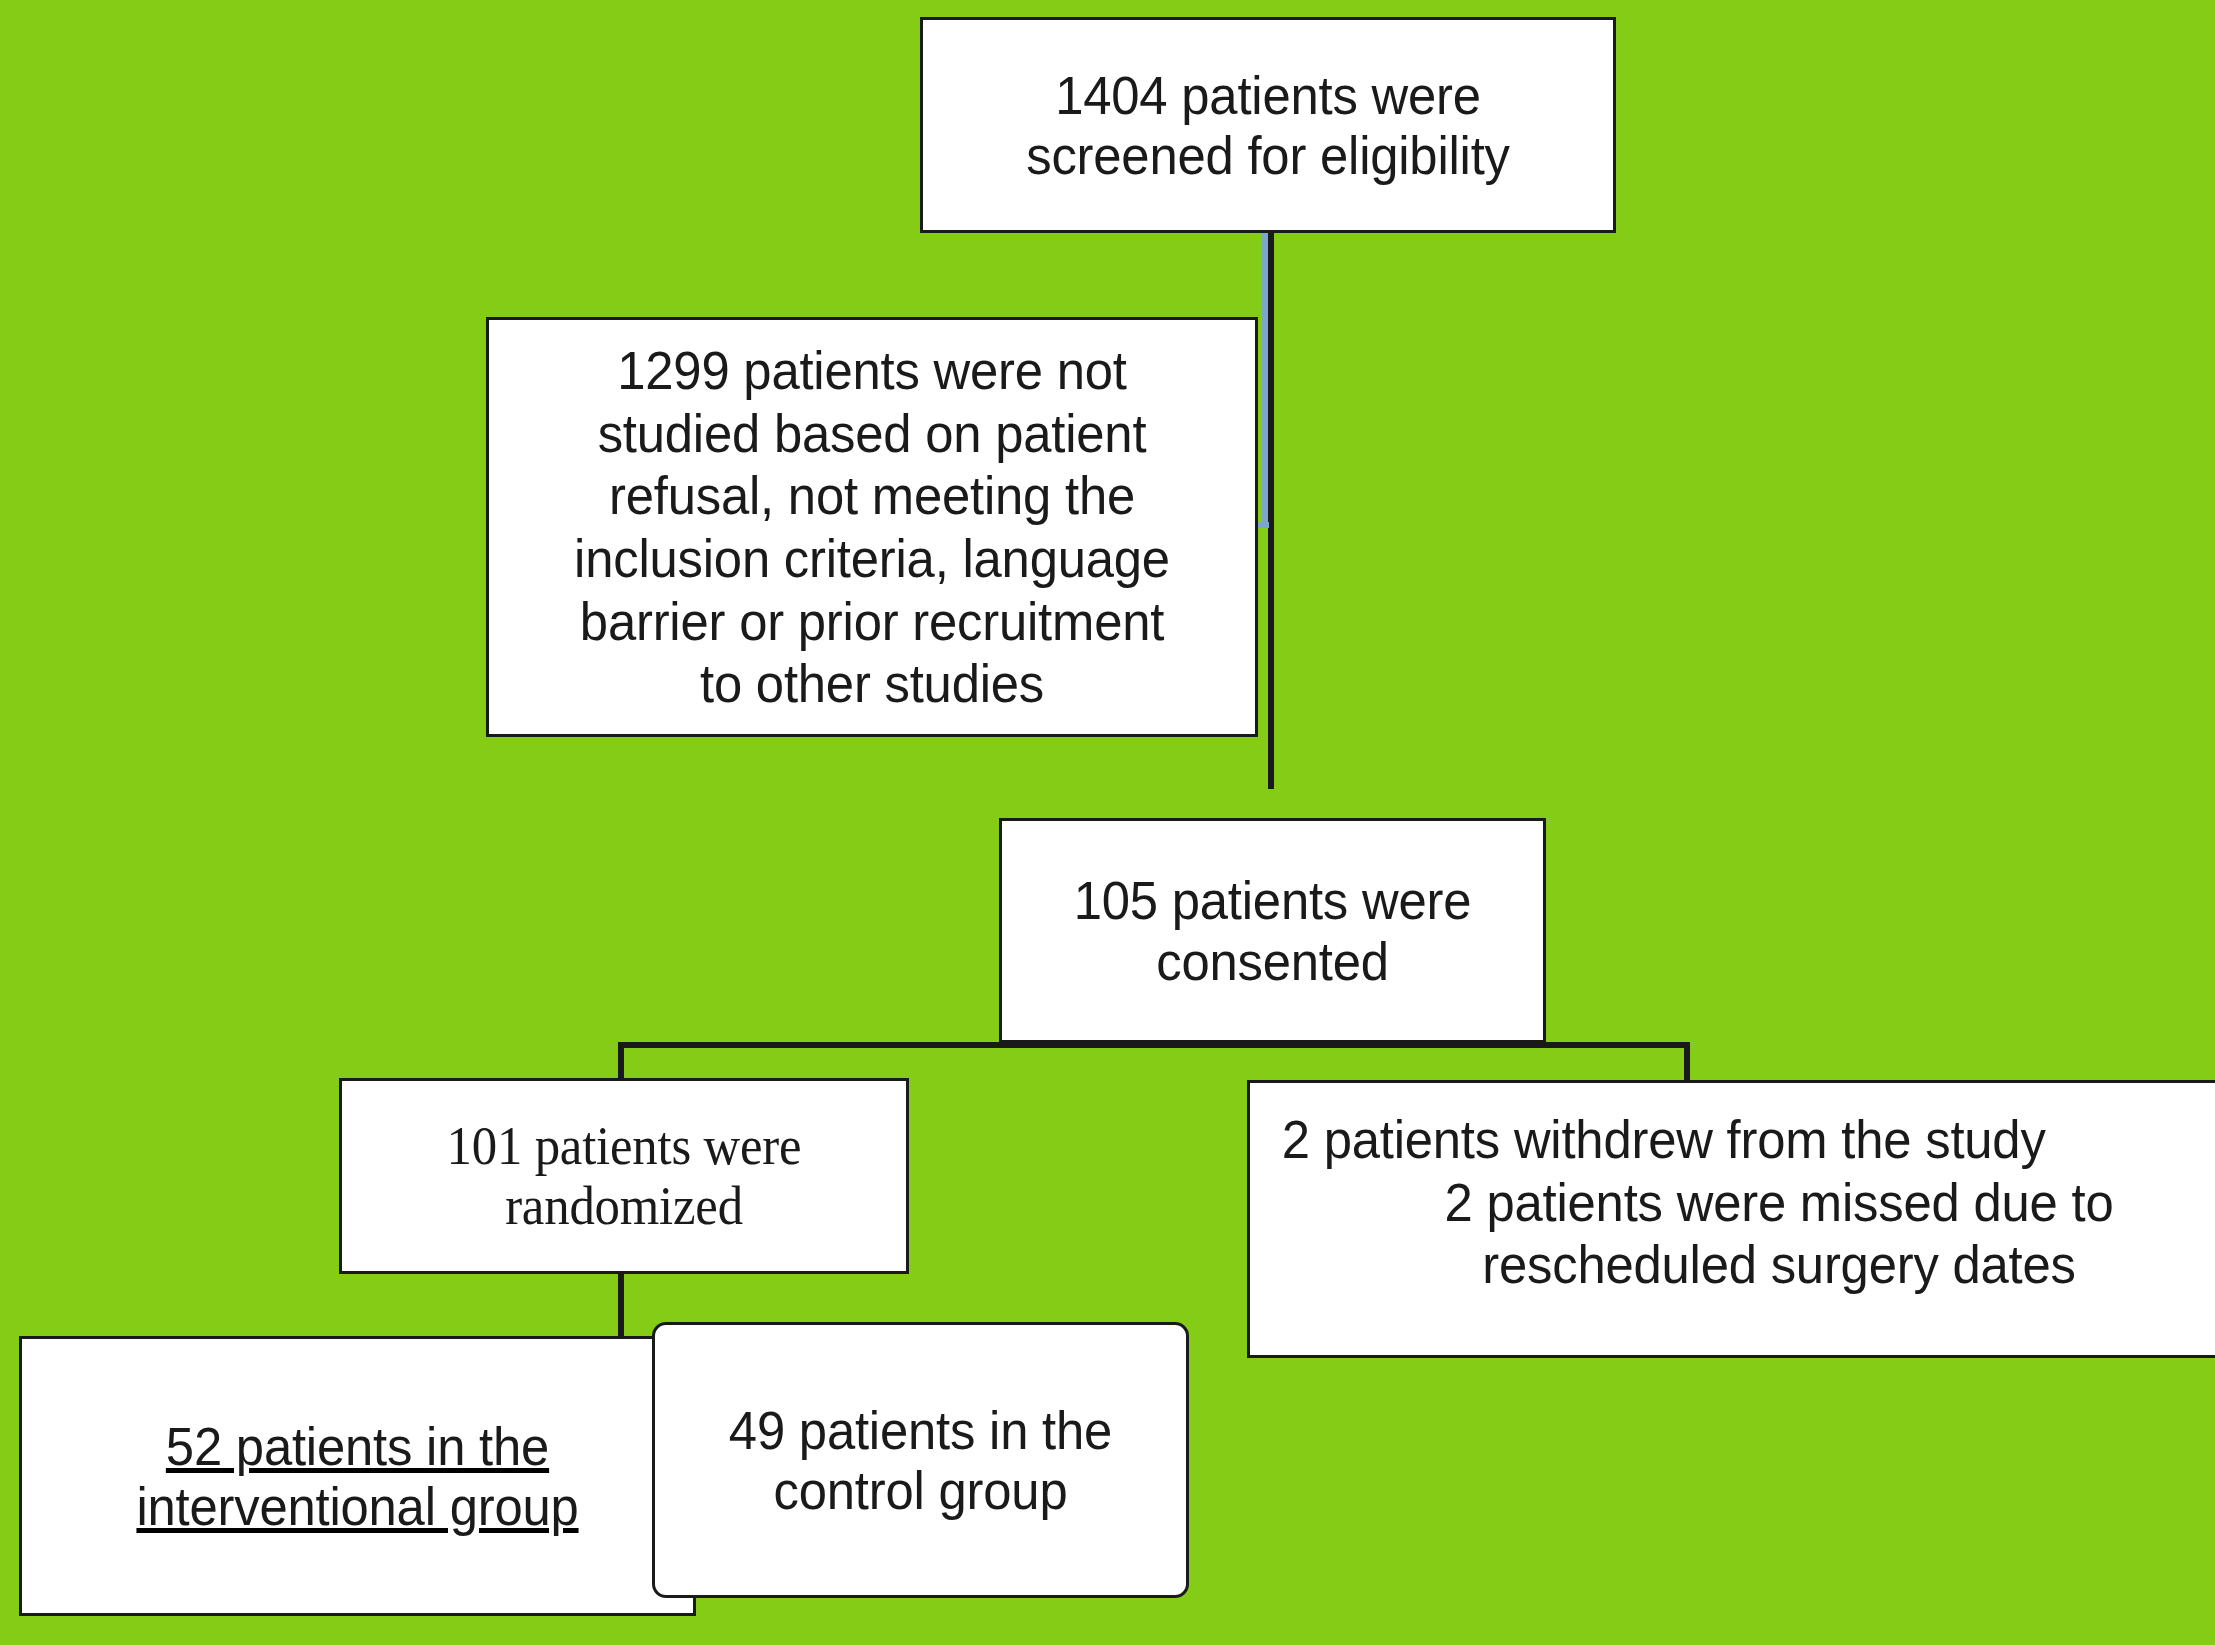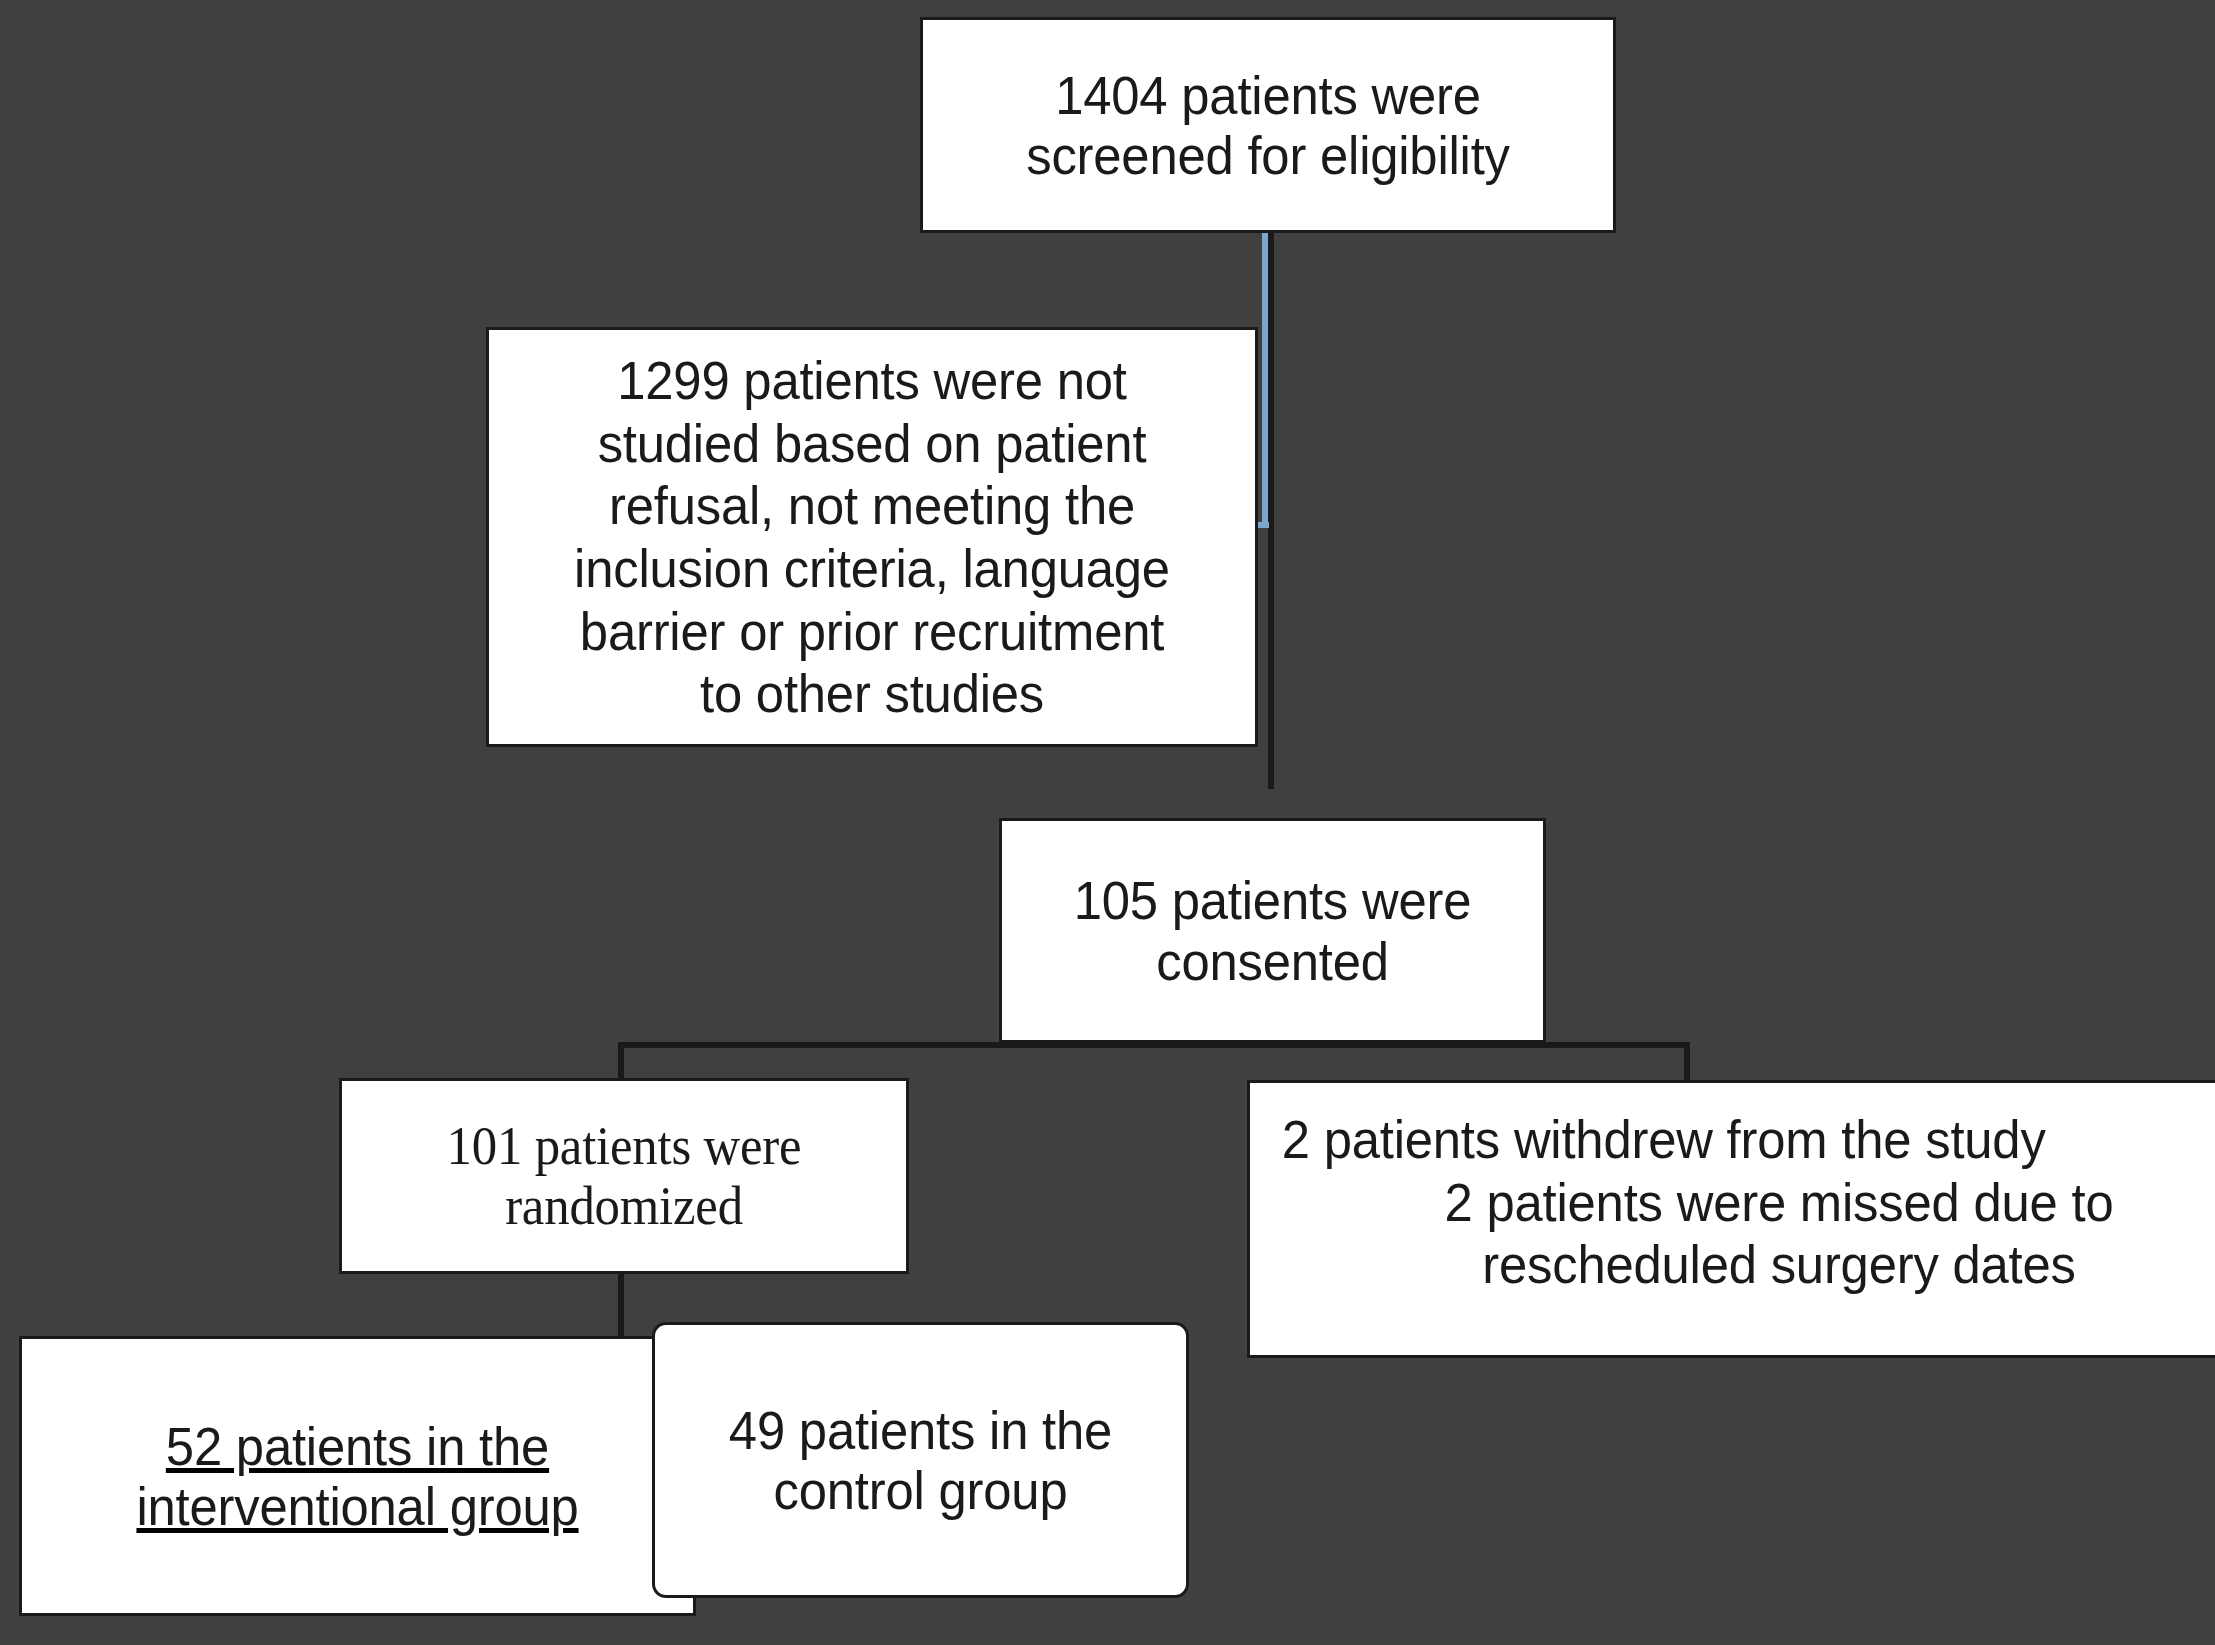--- a/index.html
+++ b/index.html
@@ -5,21 +5,21 @@
 <style>
   html, body {
     margin: 0;
     padding: 0;
     background: #ffffff;
   }
   #canvas {
     position: relative;
     width: 2216px;
     height: 1645px;
-    background: #404040;
+    background: #84cc16;
     font-family: "Liberation Sans", sans-serif;
     overflow: hidden;
   }
   .flow-box {
     position: absolute;
     box-sizing: border-box;
     background: #ffffff;
     border: 3.8px solid #1a1a1a;
     display: flex;
     align-items: center;
@@ -35,21 +35,21 @@
     line-height: 1.12;
     white-space: pre-line;
     letter-spacing: -0.2px;
     transform: scaleX(0.94);
   }
 
   
   #box-screened   { left: 920px;  top: 17px;   width: 696px;  height: 216px; }
   #box-screened .box-text   { font-size: 54px; }
 
-  #box-not-studied{ left: 486px;  top: 317px;  width: 772px;  height: 420px; margin-top: 10px; }
+  #box-not-studied{ left: 486px;  top: 317px;  width: 772px;  height: 420px; }
   #box-not-studied .box-text{ font-size: 54px; line-height: 1.16; }
 
   #box-consented  { left: 999px; top: 787px;  width: 547px;  height: 225px; margin-top: 31px; }
   #box-consented .box-text  { font-size: 54px; }
 
   #box-randomized { left: 339px;  top: 1078px; width: 570px;  height: 196px; font-family: Liberation Serif, serif; }
   #box-randomized .box-text { font-size: 54px; }
 
   #box-withdrew   { left: 1247px; top: 1080px; width: 1064px; height: 278px;
                     align-items: flex-start; padding-top: 25px; }

